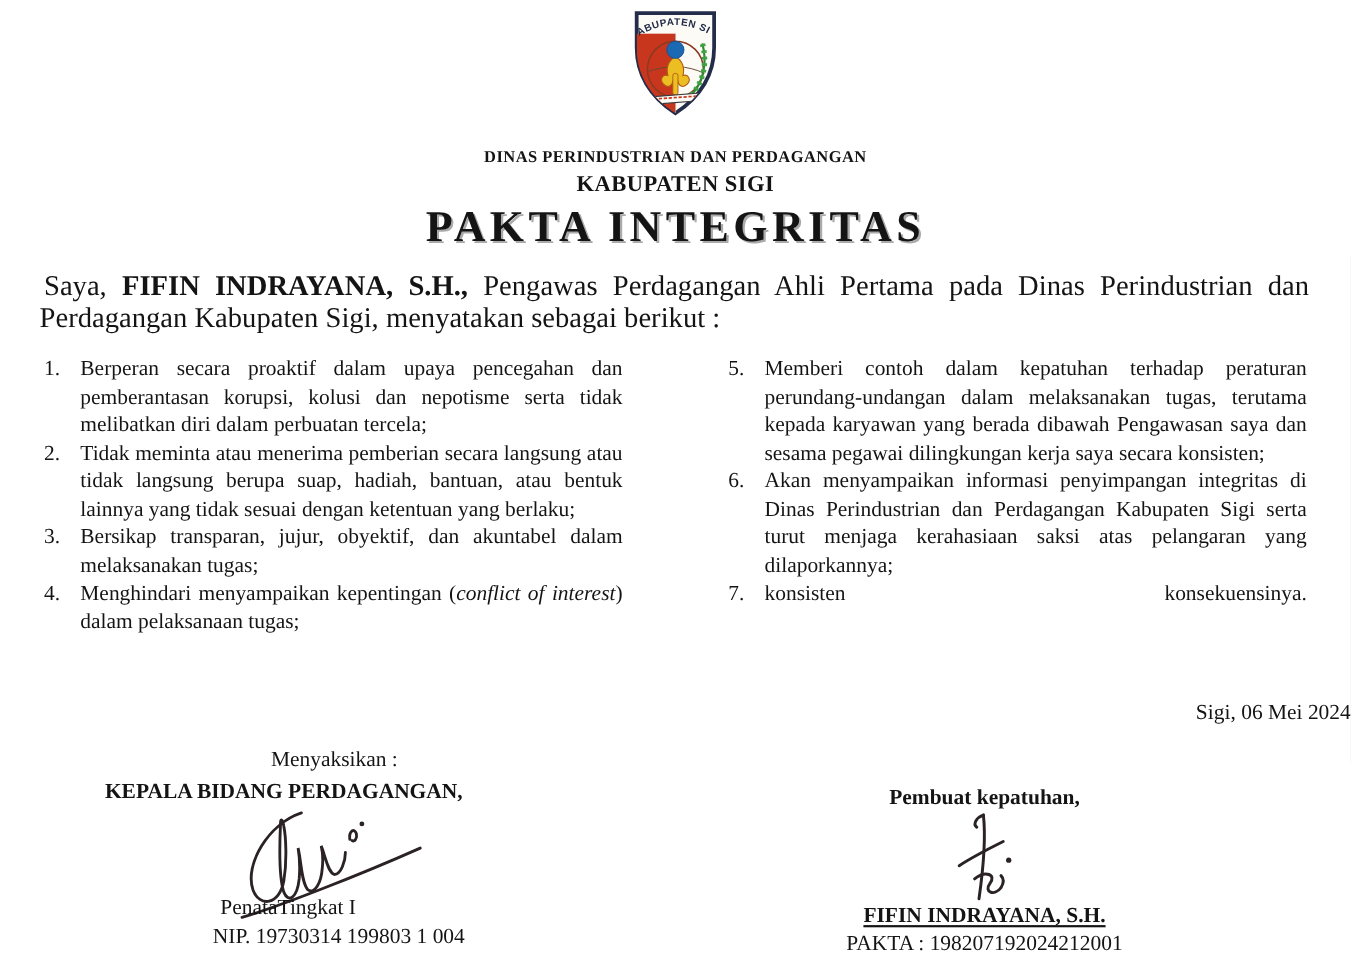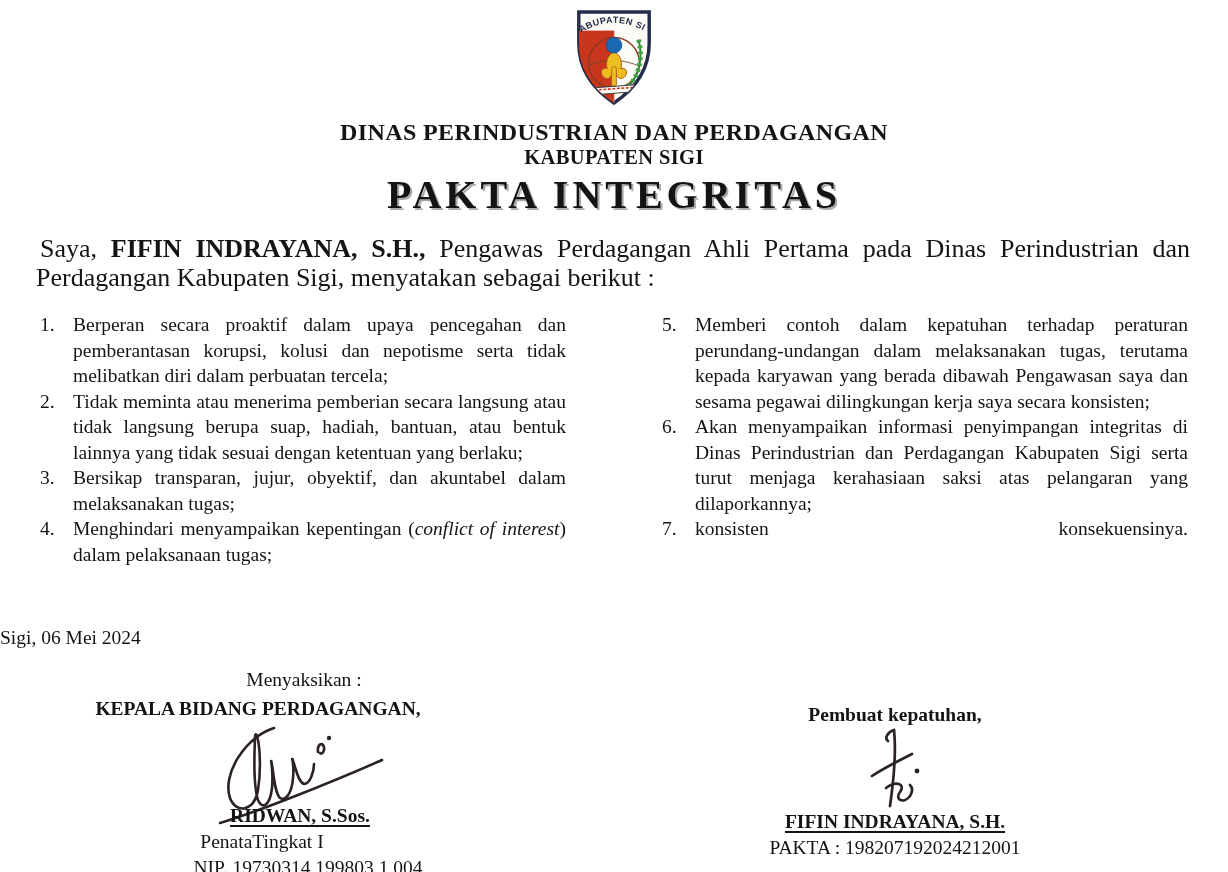--- a/index.html
+++ b/index.html
@@ -9,21 +9,21 @@
     margin:0 auto;
     background:#ffffff;
     font-family:"Liberation Serif","DejaVu Serif",serif;
     color:#141414;
     overflow:hidden;
     box-sizing:border-box;
   }
   
   .header { text-align:center; padding-top:8px; }
   .logo-wrap { height:99px; display:flex; justify-content:center; }
-  .org-line1 { margin-top:13px; font-size:24px; line-height:25px; font-weight:bold; letter-spacing:0.4px; }
+  .org-line1 { margin-top:24px; font-size:15px; line-height:25px; font-weight:bold; letter-spacing:0.4px; }
   .org-line2 { font-size:20.5px; line-height:25px; font-weight:bold; letter-spacing:0.4px; }
   .doc-title {
     margin-top:7px;
     font-size:40px; line-height:36px;
     font-weight:bold;
     letter-spacing:4px;
     text-shadow:2px 2px 0 rgba(125,125,125,0.65);
   }
   
   .intro {
@@ -42,21 +42,21 @@
     font-size:19.5px; line-height:25.5px;
   }
   .col { flex:1; }
   .li { display:flex; text-align:justify; }
   .li .num { width:33px; flex:0 0 33px; }
   .li .txt { flex:1; }
   .li .txt i { font-style:italic; }
   .l7-line1 { display:block; text-align-last:justify; }
   .l7-line2 { display:flex; justify-content:space-between; }
   
-  .date-line { margin-top:25px; text-align:left; font-size:19.5px; }
+  .date-line { margin-top:25px; text-align:right; font-size:19.5px; }
   
   .sig-row { position:relative; margin-top:16px; height:225px; font-size:19.5px; }
   .sig-block { position:absolute; top:0; width:390px; text-align:center; }
   .sig-left  { left:105px; }
   .sig-right { left:700px; padding-top:35px; }
   .sig-label { line-height:29px; position:relative; left:4px; }
   .sig-role  { line-height:30px; font-weight:bold; }
   .sig-left .sig-role { position:relative; left:-42px; }
   .sig-canvas { position:relative; height:78px; overflow:visible; }
   .sig-canvas svg { position:absolute; left:50%; }
@@ -166,21 +166,20 @@
       <div class="sig-canvas">
         <svg class="sig-svg-ridwan" width="176" height="108" viewBox="0 0 176 108">
           <g fill="none" stroke="#2b2225" stroke-width="2.6" stroke-linecap="round">
             <path d="M62,8 C32,18 10,55 18,78 C24,94 42,92 46,70 C49,52 48,30 46,20 C45,14 43,12 43,18 C42,40 42,68 46,80 C50,90 58,86 60,68 C61,56 60,46 59,40 C62,52 62,72 68,78 C74,82 80,72 81,58 C82,48 81,42 80,38 C84,48 86,62 92,64 C98,64 102,52 102,44"></path>
             <path d="M106,32 C105,25 110,21 112,27 C113,31 110,35 108,33"></path>
             <path d="M8,103 C42,93 116,64 170,40"></path>
           </g>
           <circle cx="117" cy="18" r="2.2" fill="#2b2225"></circle>
         </svg>
       </div>
-      <div class="sig-name">RIDWAN, S.Sos.</div>
       <div class="sig-rank">PenataTingkat I</div>
       <div class="sig-nip">NIP. 19730314 199803 1 004</div>
     </div>
 
     <div class="sig-block sig-right">
       <div class="sig-role">Pembuat kepatuhan,</div>
       <div class="sig-canvas">
         <svg class="sig-svg-fifin" width="70" height="95" viewBox="0 0 70 95">
           <g fill="none" stroke="#2b2225" stroke-width="2.7" stroke-linecap="round">
             <path d="M34,4 C28,6 24,12 28,15"></path>

